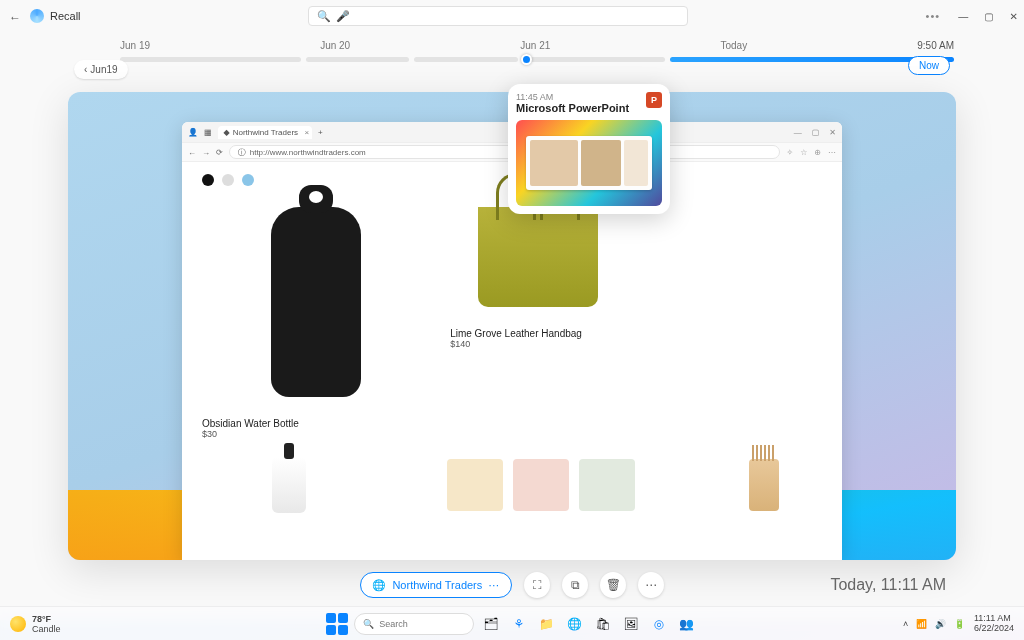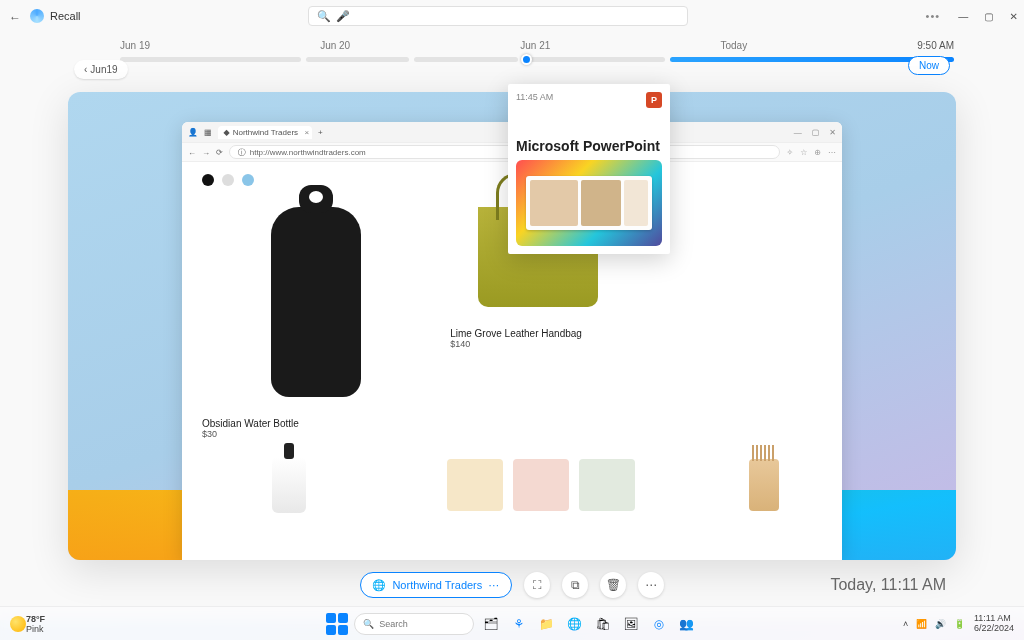--- a/index.html
+++ b/index.html
@@ -24,23 +24,23 @@
   .timeline-labels span:last-child{ color:#555; }
   .timeline-tracks { display:flex; gap:5px; margin-top:6px; }
   .track { height:5px; border-radius:3px; background:#e3e3e3; }
   .t1{flex:1.4} .t2{flex:0.8} .t3{flex:0.8} .t4{flex:1.1; position:relative; overflow:visible;}
   .t5{flex:2.2; background:linear-gradient(90deg,#2aa3ff,#0a84ff); }
   .scrubber { position:absolute; left:-2px; top:-3px; width:11px; height:11px; border-radius:50%; background:#0a84ff; border:2px solid #fff; box-shadow:0 0 3px rgba(0,0,0,.3); }
   .now-pill { position:absolute; right:74px; top:24px; background:#fff; border:1px solid #0a84ff; color:#0a84ff; border-radius:14px; padding:3px 10px; font-size:10px; }
   .cursor { position:absolute; left:585px; top:80px; font-size:12px; color:#000; }
 
   
-  .preview { position:absolute; left:508px; top:84px; width:162px; background:#fff; border-radius:2px; box-shadow:0 6px 24px rgba(0,0,0,.18); padding:8px; z-index:5; }
+  .preview { position:absolute; left:508px; top:84px; width:162px; background:#fff; border-radius:12px; box-shadow:0 6px 24px rgba(0,0,0,.18); padding:8px; z-index:5; }
   .preview .time { font-size:9px; color:#888; }
-  .preview .app  { font-size:14px; font-weight:600; color:#222;margin-top:36px; }
+  .preview .app  { font-size:11px; font-weight:600; color:#222; }
   .preview .badge{ position:absolute; right:8px; top:8px; width:16px;height:16px;border-radius:3px;background:#d64826;color:#fff;font-size:9px;display:flex;align-items:center;justify-content:center;font-weight:bold; }
   .preview .thumb{ margin-top:6px; height:86px; border-radius:6px; background:
      linear-gradient(135deg,#ff4e50,#f9d423,#24c6dc,#514a9d);
      display:flex;align-items:center;justify-content:center;}
   .preview .thumb-inner{ width:86%; height:62%; background:#fdfdfd; border-radius:3px; box-shadow:0 1px 3px rgba(0,0,0,.2); display:flex; padding:4px; gap:3px;}
   .thumb-inner div{background:#e3c9a8;border-radius:2px;}
   .thumb-inner .a{flex:1.2} .thumb-inner .b{flex:1;background:#d0b48a} .thumb-inner .c{flex:0.6;background:#f2e6d6}
 
   
   .snapshot { position:absolute; left:68px; top:92px; right:68px; bottom:60px; border-radius:12px; overflow:hidden;
@@ -93,21 +93,21 @@
 
   
   .actionbar{ position:absolute; left:0; right:0; bottom:22px; display:flex; align-items:center; justify-content:center; gap:12px;}
   .pill{ background:#fff; border:1.5px solid #0a84ff; color:#0a84ff; border-radius:16px; height:26px; padding:0 12px; display:flex; align-items:center; gap:6px; font-size:11px;}
   .pill .dots{ color:#0a84ff; }
   .round{ width:26px;height:26px;border-radius:50%;background:#fff;box-shadow:0 1px 3px rgba(0,0,0,.15);display:flex;align-items:center;justify-content:center;font-size:12px;color:#555;}
   .ts { position:absolute; right:78px; bottom:26px; font-size:16px; color:#666;}
 
   
   .taskbar{ position:absolute; left:0; right:0; bottom:0; height:34px; background:rgba(250,250,252,.88); backdrop-filter:blur(6px); border-top:1px solid rgba(0,0,0,.06); display:flex; align-items:center; }
-  .weather{ display:flex; align-items:center; gap:0; margin-left:10px; font-size:9px; color:#444; }
+  .weather{ display:flex; align-items:center; gap:6px; margin-left:10px; font-size:9px; color:#444; }
   .weather .sun{width:16px;height:16px;border-radius:50%;background:radial-gradient(circle at 35% 35%,#ffe36b,#ffb400);}
   .center{ position:absolute; left:50%; transform:translateX(-50%); display:flex; align-items:center; gap:6px;}
   .start{ width:22px;height:22px;display:grid;grid-template-columns:1fr 1fr;grid-template-rows:1fr 1fr;gap:2px;}
   .start div{background:#0a84ff;border-radius:2px;}
   .tsearch{ width:120px;height:22px;background:#fff;border:1px solid #ddd;border-radius:12px;display:flex;align-items:center;padding:0 8px;font-size:9px;color:#777;gap:5px;}
   .ticon{ width:22px;height:22px;border-radius:4px;display:flex;align-items:center;justify-content:center;font-size:12px;}
   .systray{ margin-left:auto; margin-right:10px; display:flex; align-items:center; gap:8px; font-size:9px; color:#444;}
   .systray .col{text-align:left;line-height:1.1}
 </style>
 </head>
@@ -263,21 +263,21 @@
     <div class="round">⋯</div>
   </div>
   <div class="ts">Today, 11:11 AM</div>
 </div>
 
 <div class="taskbar">
   <div class="weather">
     <div class="sun"></div>
     <div>
       <div style="font-weight:600">78°F</div>
-      <div>Pink</div>
+      <div>Candle</div>
     </div>
   </div>
   <div class="center">
     <div class="start">
         <div></div>
         <div></div>
         <div></div>
         <div></div>
       </div>
     <div class="tsearch">

